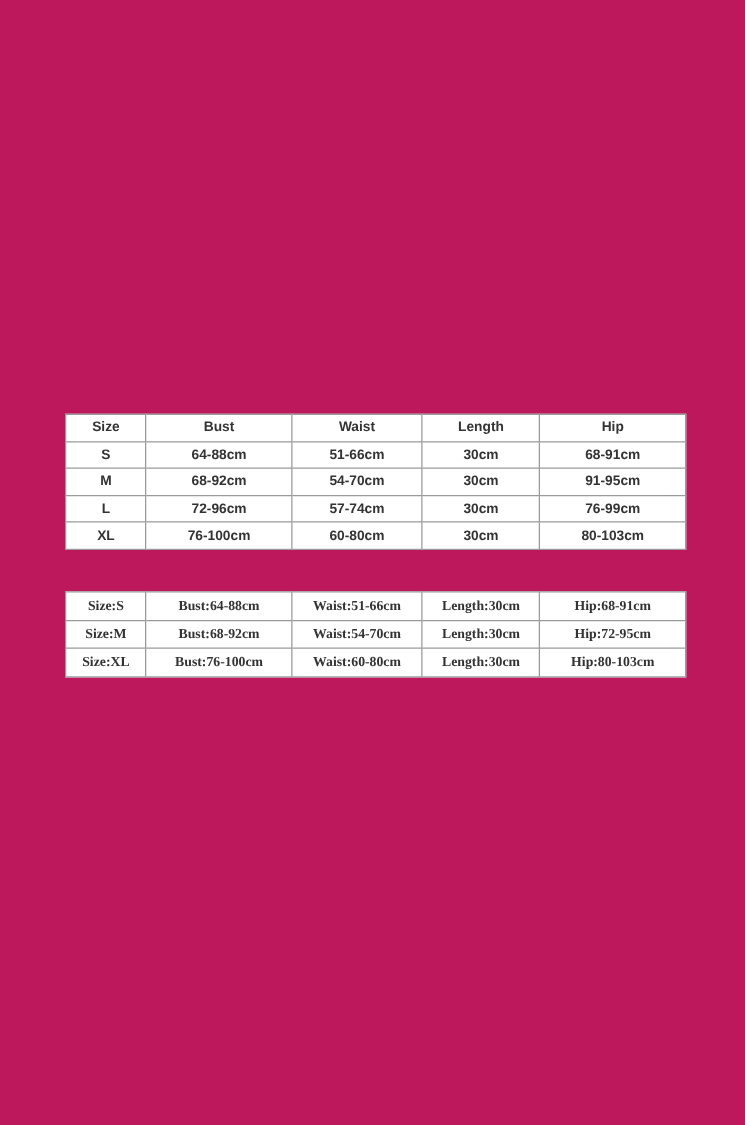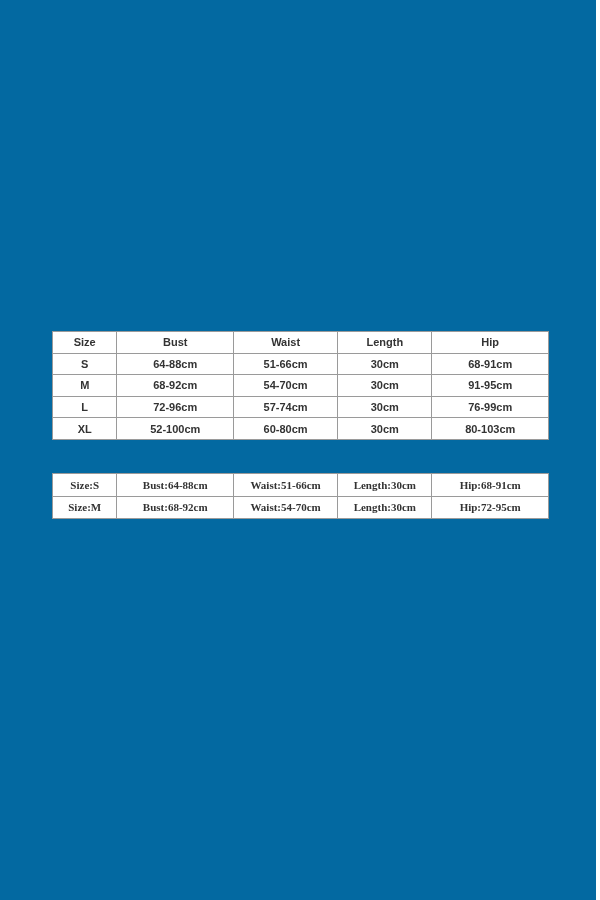--- a/index.html
+++ b/index.html
@@ -5,21 +5,21 @@
   html, body {
     margin: 0;
     padding: 0;
     background: #ffffff;
     font-family: "Liberation Sans", sans-serif;
   }
   .canvas {
     position: relative;
     width: 596px;
     height: 900px;
-    background: #0369a1;
+    background: #be185d;
     overflow: hidden;
   }
   table.size-table {
     position: absolute;
     left: 52px;
     width: 497px;
     border-collapse: collapse;
     table-layout: fixed;
     background: #ffffff;
   }
@@ -84,21 +84,21 @@
       </tr>
       <tr>
         <td>L</td>
         <td>72-96cm</td>
         <td>57-74cm</td>
         <td>30cm</td>
         <td>76-99cm</td>
       </tr>
       <tr>
         <td>XL</td>
-        <td>52-100cm</td>
+        <td>76-100cm</td>
         <td>60-80cm</td>
         <td>30cm</td>
         <td>80-103cm</td>
       </tr>
     </tbody>
   </table>
 
   <table class="size-table t2">
     <colgroup>
       <col class="c-size">
@@ -115,16 +115,23 @@
         <td>Length:30cm</td>
         <td>Hip:68-91cm</td>
       </tr>
       <tr>
         <td>Size:M</td>
         <td>Bust:68-92cm</td>
         <td>Waist:54-70cm</td>
         <td>Length:30cm</td>
         <td>Hip:72-95cm</td>
       </tr>
+      <tr>
+        <td>Size:XL</td>
+        <td>Bust:76-100cm</td>
+        <td>Waist:60-80cm</td>
+        <td>Length:30cm</td>
+        <td>Hip:80-103cm</td>
+      </tr>
     </tbody>
   </table>
 
 </div>
 
 </body></html>

